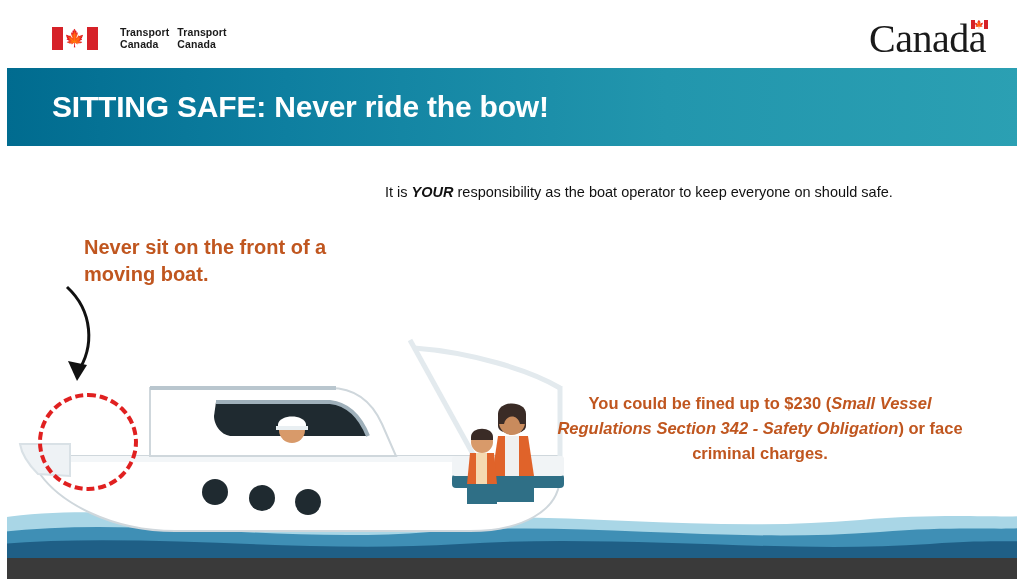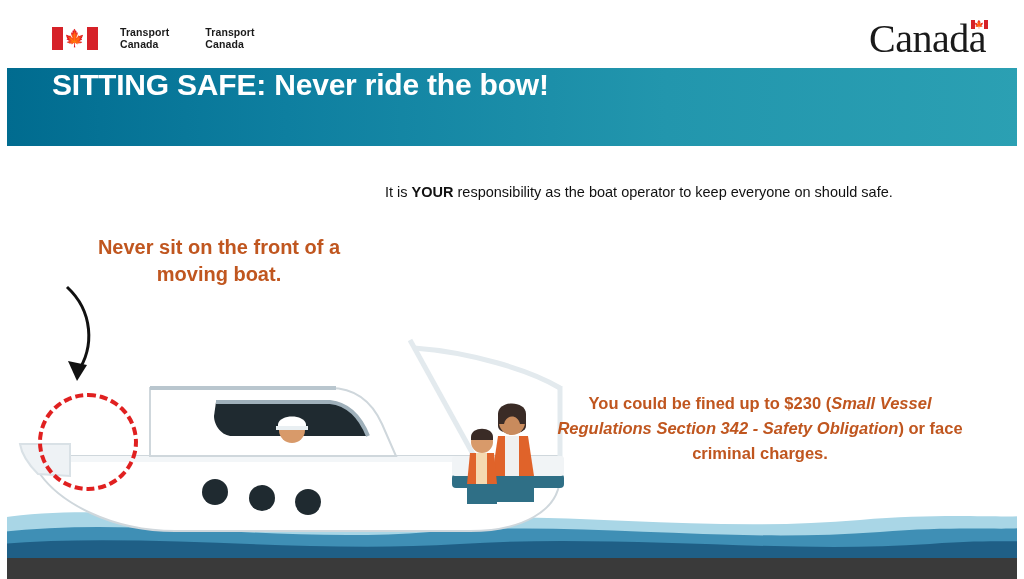--- a/index.html
+++ b/index.html
@@ -65,21 +65,21 @@
     left: 50%;
     top: 50%;
     transform: translate(-50%, -50%);
     color: #d62128;
     font-size: 17px;
     line-height: 17px;
   }
   .dept {
     margin-left: 22px;
     display: flex;
-    gap: 36px;
+    gap: 8px;
     color: #1a1a1a;
     font-size: 10.5px;
     line-height: 12px;
     font-weight: bold;
     letter-spacing: .1px;
   }
   .dept div span { display: block; }
   .canada-wordmark {
     position: absolute;
     right: 38px;
@@ -116,21 +116,21 @@
     line-height: 8px;
   }
   
   .banner {
     position: absolute;
     top: 68px; left: 0;
     width: 1024px;
     height: 78px;
     background: linear-gradient(90deg, #006b8f 0%, #0e7fa0 28%, #2296ad 65%, #2ba0b3 100%);
     display: flex;
-    align-items: flex-start;
+    align-items: center;
   }
   .banner-title {
     color: #ffffff;
     font-size: 30px;
     font-weight: bold;
     margin-left: 52px;
     letter-spacing: -0.2px;
   }
   
   .body-area {
@@ -139,37 +139,36 @@
     width: 1024px;
     height: 412px;
     background: #ffffff;
     overflow: hidden;
   }
   .headline {
     position: absolute;
     left: 84px;
     top: 88px;
     width: 270px;
-    text-align: center;
     color: #c0561f;
     font-size: 20px;
     font-weight: bold;
     line-height: 27px;
   }
   .paragraphs {
     position: absolute;
     left: 385px;
     top: 36px;
     width: 580px;
     color: #111111;
     font-size: 14.5px;
     line-height: 20px;
   }
   .paragraphs p { margin: 0 0 18px 0; }
-  .paragraphs b { font-weight: bold; }
+  .paragraphs b { font-weight: bold; font-style: italic; }
   .fine-note {
     position: absolute;
     left: 545px;
     top: 245px;
     width: 430px;
     text-align: center;
     color: #c0561f;
     font-size: 16.5px;
     line-height: 25px;
     font-weight: bold;

